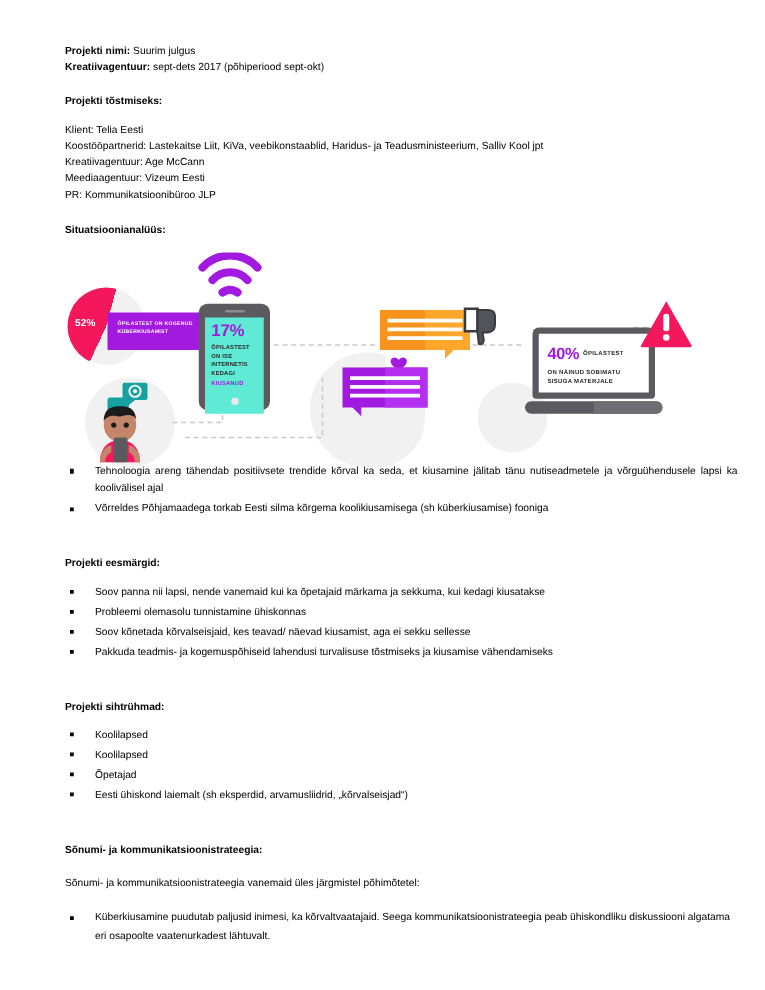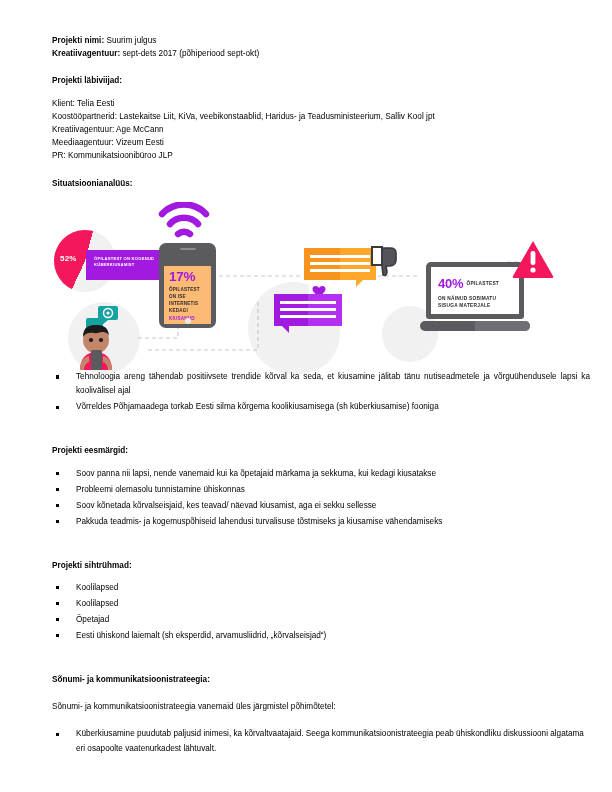--- a/index.html
+++ b/index.html
@@ -167,25 +167,24 @@
     width: 6px;
     height: 6px;
     background: #e9e9ec;
     border-radius: 50%;
   }
   .phone-screen {
     position: absolute;
     left: 5px;
     top: 11px;
     width: 47px;
-    height: 58px;
-    background: #fdba74;
+    height: 77px;
+    background: #5eead4;
     padding: 4px 4px 0 5px;
     box-sizing: border-box;
-    margin-top: 12px;
   }
   .phone-pct {
     color: #a21ae0;
     font-size: 13.5px;
     font-weight: bold;
     line-height: 14px;
     letter-spacing: -0.2px;
   }
   .phone-body {
     margin-top: 2px;
@@ -379,21 +378,21 @@
       <span>Suurim julgus</span>
     </div>
     <div class="line">
       <span class="bold">Kreatiivagentuur:</span>
       <span>sept-dets 2017 (põhiperiood sept-okt)</span>
     </div>
   </div>
 
   <div class="gap-md"></div>
 
-  <div class="heading">Projekti läbiviijad:</div>
+  <div class="heading">Projekti tõstmiseks:</div>
 
   <div class="gap-sm"></div>
 
   <div>
     <div class="line">Klient: Telia Eesti</div>
     <div class="line">Koostööpartnerid: Lastekaitse Liit, KiVa, veebikonstaablid, Haridus- ja Teadusministeerium, Salliv Kool jpt</div>
     <div class="line">Kreatiivagentuur: Age McCann</div>
     <div class="line">Meediaagentuur: Vizeum Eesti</div>
     <div class="line">PR: Kommunikatsioonibüroo JLP</div>
   </div>

